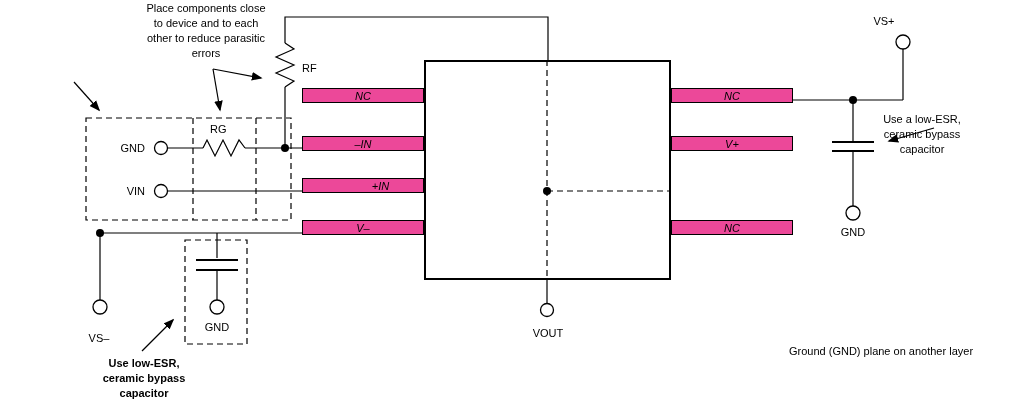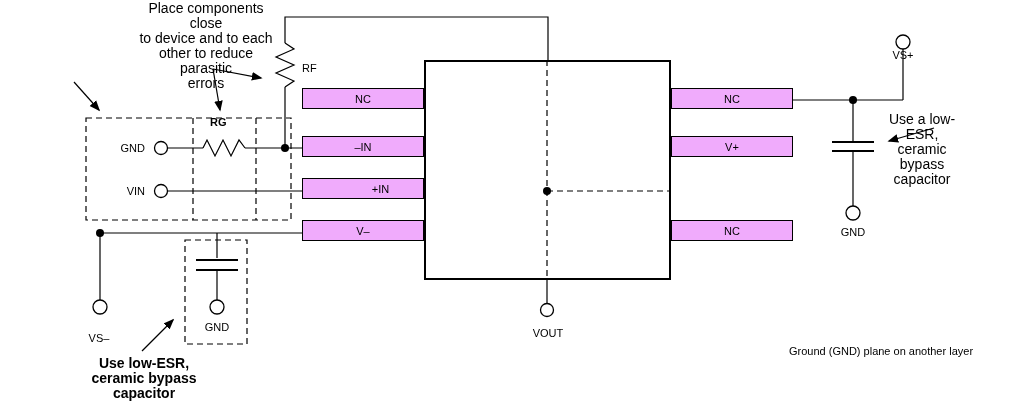--- a/index.html
+++ b/index.html
@@ -14,34 +14,35 @@
   .canvas svg{position:absolute;left:0;top:0;}
   .lbl{
     position:absolute;
     font-size:11px;
     line-height:13px;
     white-space:nowrap;
     color:#000;
   }
   .ann{
     position:absolute;
-    font-size:14px;
+    font-size:11px;
     line-height:15px;
     text-align:center;
     white-space:pre-line;
     color:#000;
   }
   .pin{
     position:absolute;
-    width:122px;height:21px;
+    width:122px;height:15px;
     border:1.3px solid #000;
     box-sizing:border-box;
     display:flex;align-items:center;justify-content:center;
     font-size:11px;
-    background:#f0abfc;
+    background:#ec4899;
+    font-style:italic;
   }
   .ic{
     position:absolute;
     left:424px;top:60px;width:247px;height:220px;
     border:2px solid #000;
     box-sizing:border-box;
     background:transparent;
   }
   .ta-r{text-align:right;}
   .ta-c{text-align:center;}
@@ -158,22 +159,22 @@
 errors</div>
   <div class="ann" style="left:874px;top:112px;width:96px;">Use a low-ESR,
 ceramic bypass
 capacitor</div>
   <div class="ann" style="left:84px;top:356px;width:120px;font-weight:bold;">Use low-ESR,
 ceramic bypass
 capacitor</div>
   <div class="lbl" style="left:789px;top:345px;text-align:right;">Ground (GND) plane on another layer</div>
 
   <div class="lbl" style="left:302px;top:62px;">RF</div>
-  <div class="lbl" style="left:210px;top:116px;font-weight:bold;">RG</div>
+  <div class="lbl" style="left:210px;top:123px;">RG</div>
   <div class="lbl ta-r" style="left:113px;top:142px;width:32px;">GND</div>
   <div class="lbl ta-r" style="left:113px;top:185px;width:32px;">VIN</div>
-  <div class="lbl ta-c" style="left:885px;top:15px;width:36px;margin-top:34px;">VS+</div>
+  <div class="lbl ta-c" style="left:866px;top:15px;width:36px;">VS+</div>
   <div class="lbl ta-c" style="left:835px;top:226px;width:36px;">GND</div>
   <div class="lbl ta-c" style="left:81px;top:332px;width:36px;">VS–</div>
   <div class="lbl ta-c" style="left:199px;top:321px;width:36px;">GND</div>
   <div class="lbl ta-c" style="left:525px;top:327px;width:46px;">VOUT</div>
 
 </div>
 
 </body></html>

